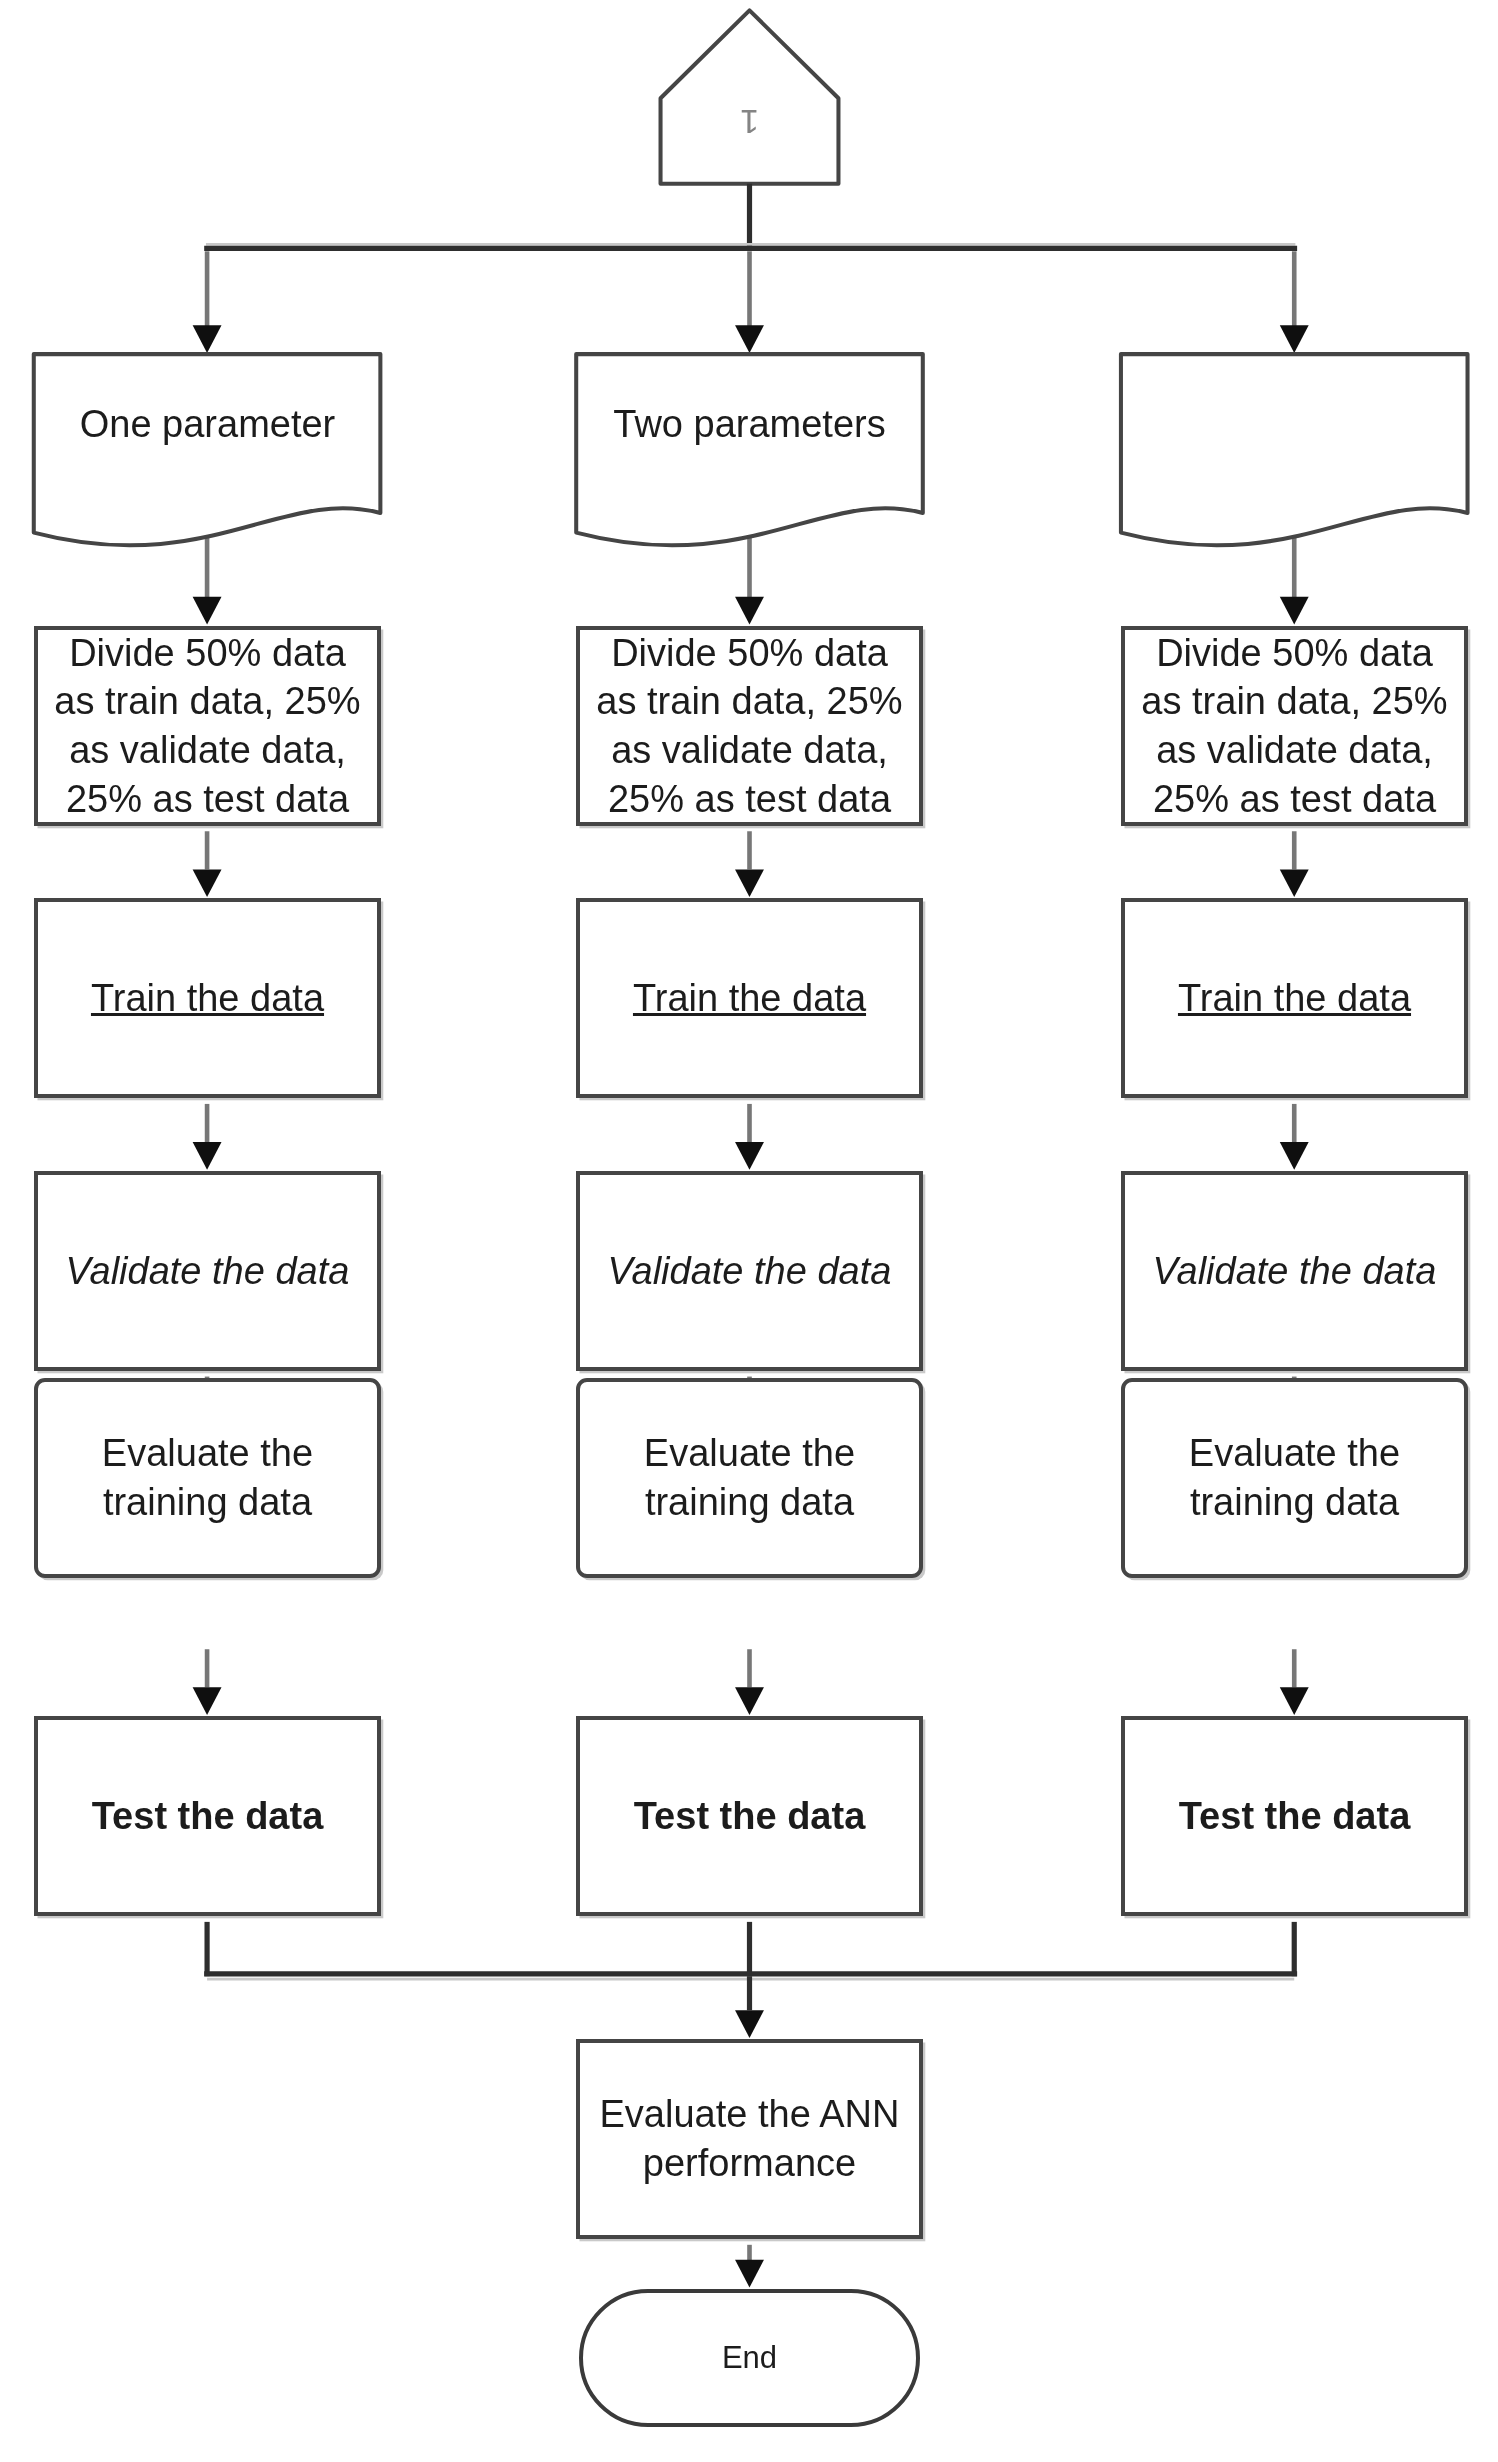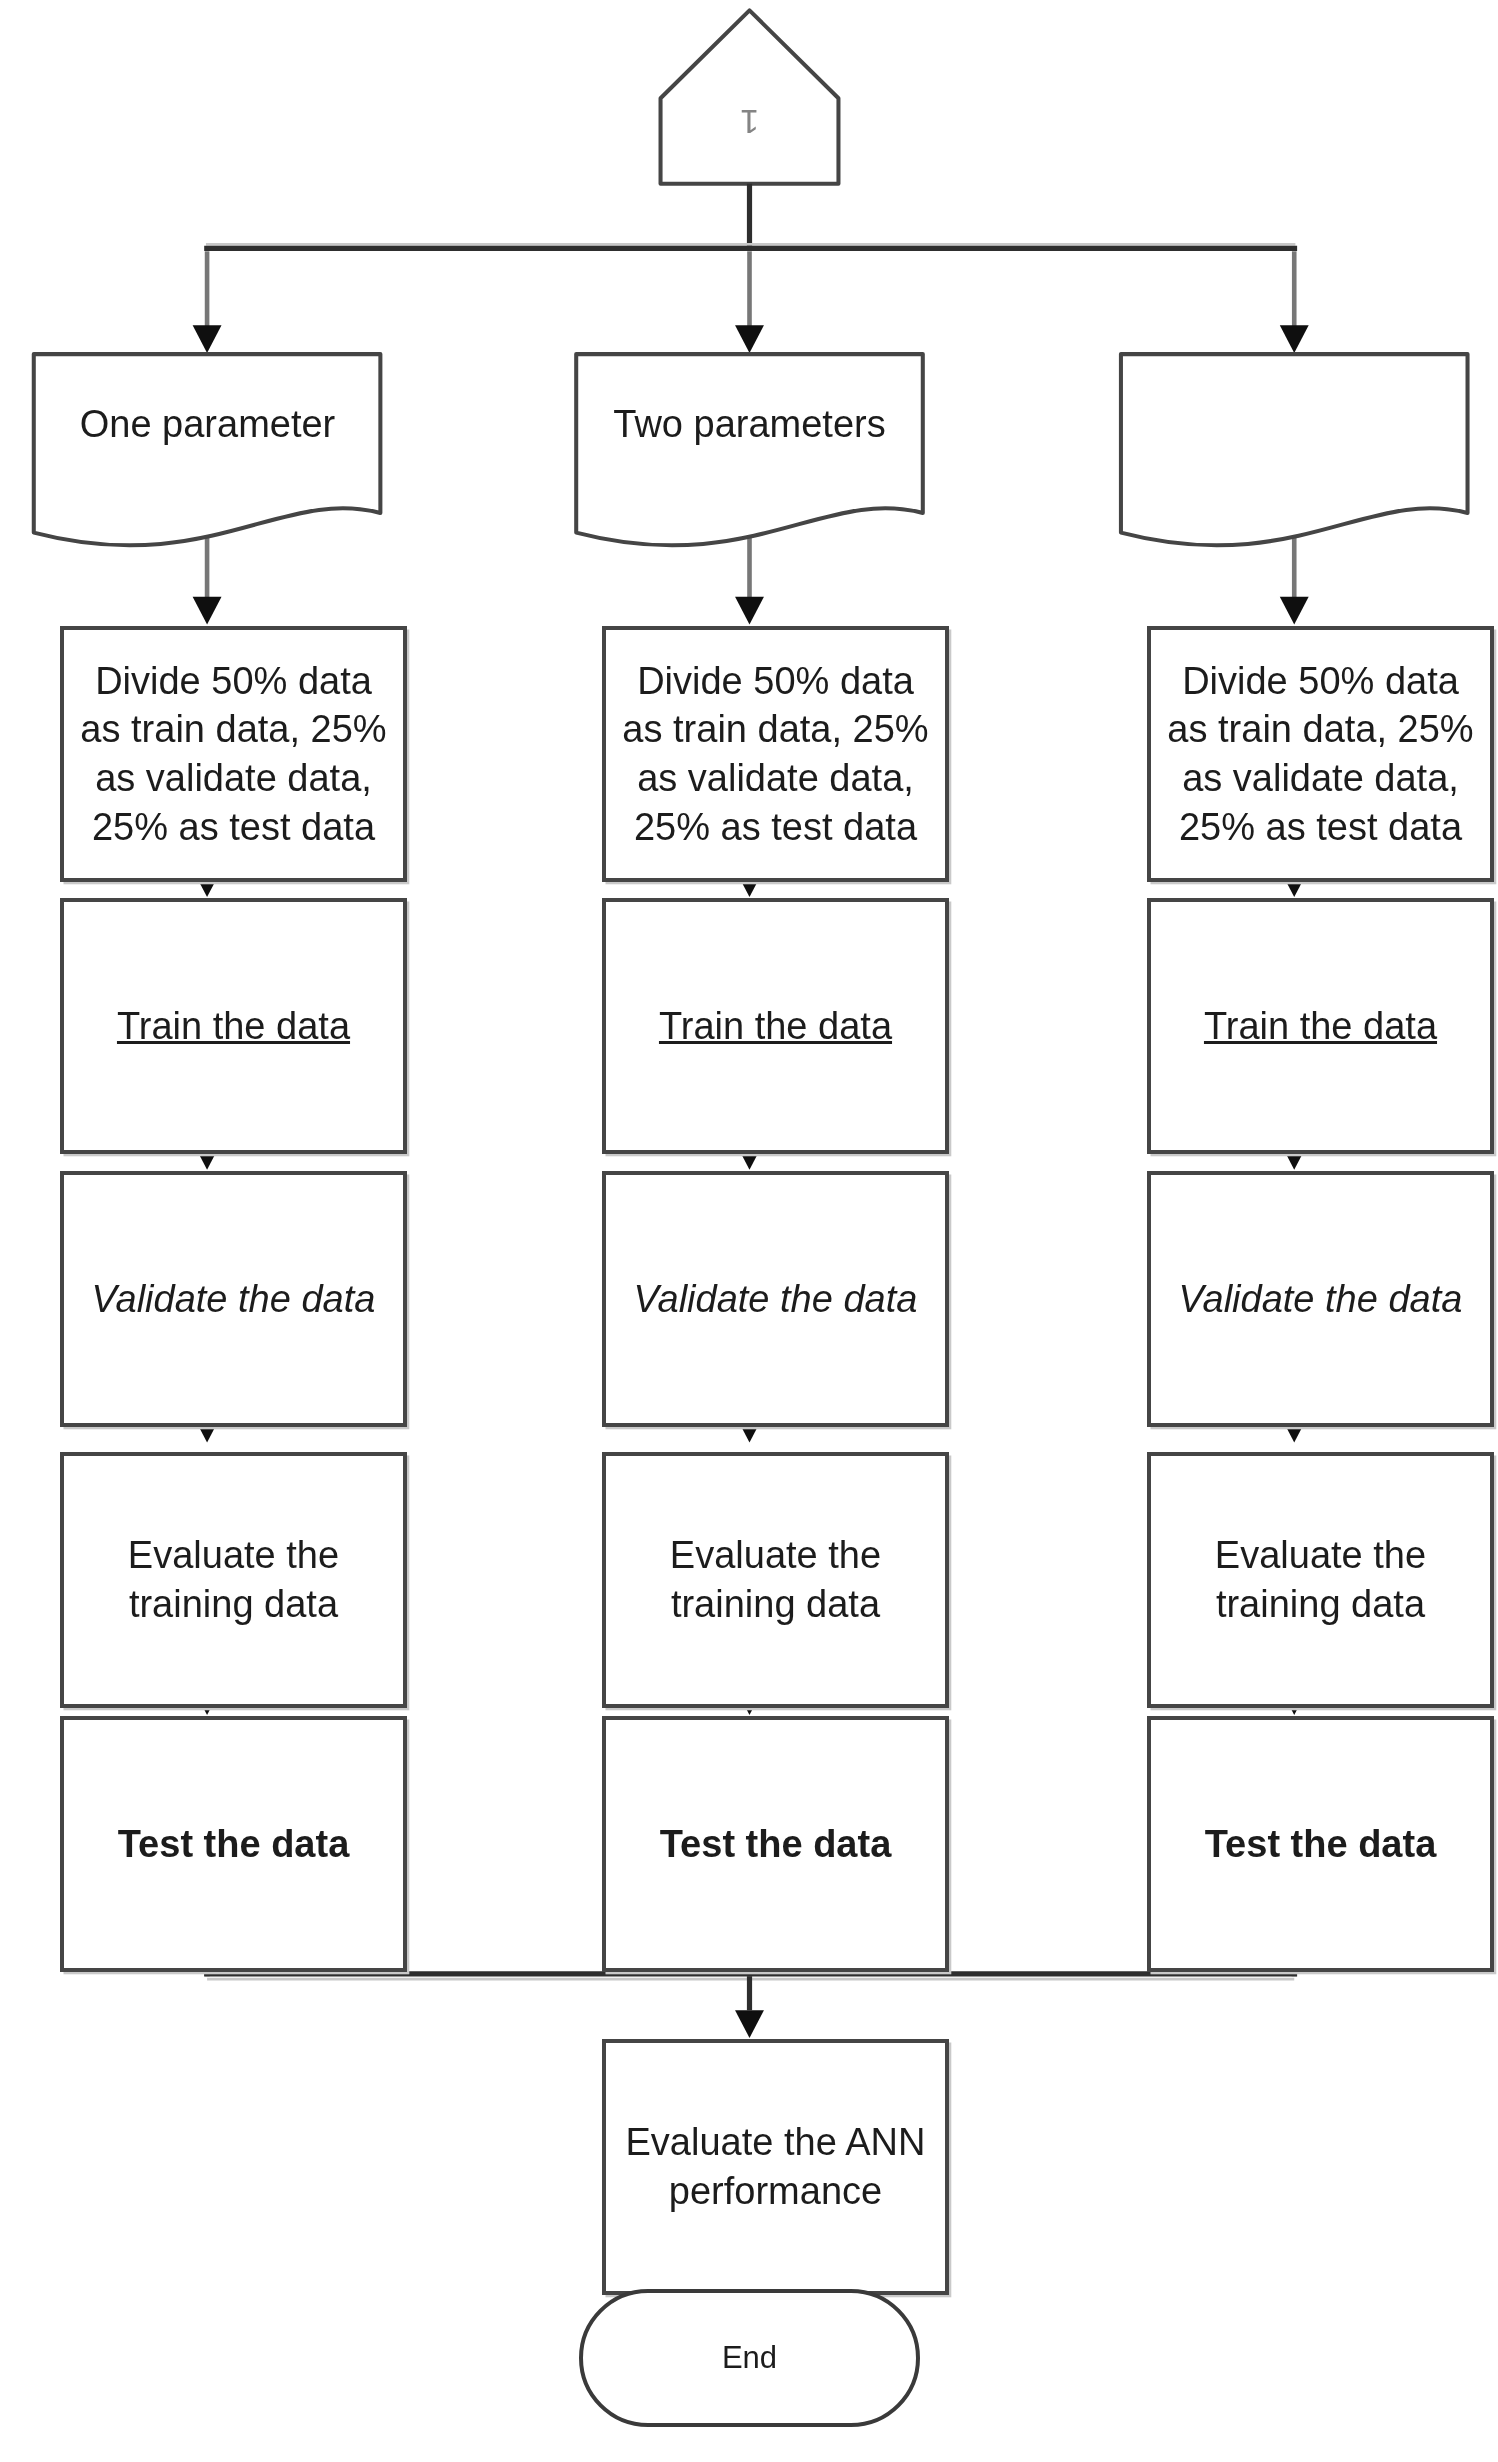--- a/index.html
+++ b/index.html
@@ -10,32 +10,31 @@
     background: #ffffff;
     font-family: "Liberation Sans", sans-serif;
     color: #1c1c1c;
   }
   #wires { position: absolute; left: 0; top: 0; width: 1499px; height: 2462px; pointer-events: none; }
 
   .box {
     position: absolute;
     box-sizing: border-box;
     width: 347px;
-    height: 256px;
+    height: 200px;
     background: #ffffff;
     border: 4px solid #454545;
     display: flex;
     align-items: center;
     justify-content: center;
     text-align: center;
     font-size: 38px;
     line-height: 1.28;
     white-space: pre-line;
     box-shadow: 2.9px 2.9px 0 -0.6px #c9c9c9;
-    margin-left: 26px;
   }
   .label {
     position: absolute;
     display: flex;
     align-items: center;
     justify-content: center;
     text-align: center;
     font-size: 38px;
     line-height: 1.28;
     white-space: pre-line;
@@ -66,21 +65,21 @@
     align-items: center;
     justify-content: center;
     font-size: 34px;
     color: #848484;
   }
   .pent-label .flip { display: inline-block; transform: rotate(180deg); }
 
   
   .c1 { left: 34px; }   .c2 { left: 576px; }   .c3 { left: 1121px; }
   .r0 { top: 626px; }  .r1 { top: 898px; text-decoration: underline; }  .r2 { top: 1171px; font-style: italic; }
-  .r3 { top: 1452px; }  .r4 { top: 1716px; font-weight: bold; }
+  .r3 { top: 1378px; border-radius: 11px; }  .r4 { top: 1716px; font-weight: bold; }
   .doc-label { top: 364px; width: 347px; height: 121px; }
 </style>
 </head>
 <body>
 
 <div id="canvas">
 
   <svg id="wires" viewBox="0 0 2594 4262">
 
     <polygon points="1297,18 1451,170 1451,318 1143,318 1143,170" fill="#ffffff" stroke="#454545" stroke-width="7" stroke-linejoin="round"></polygon>

